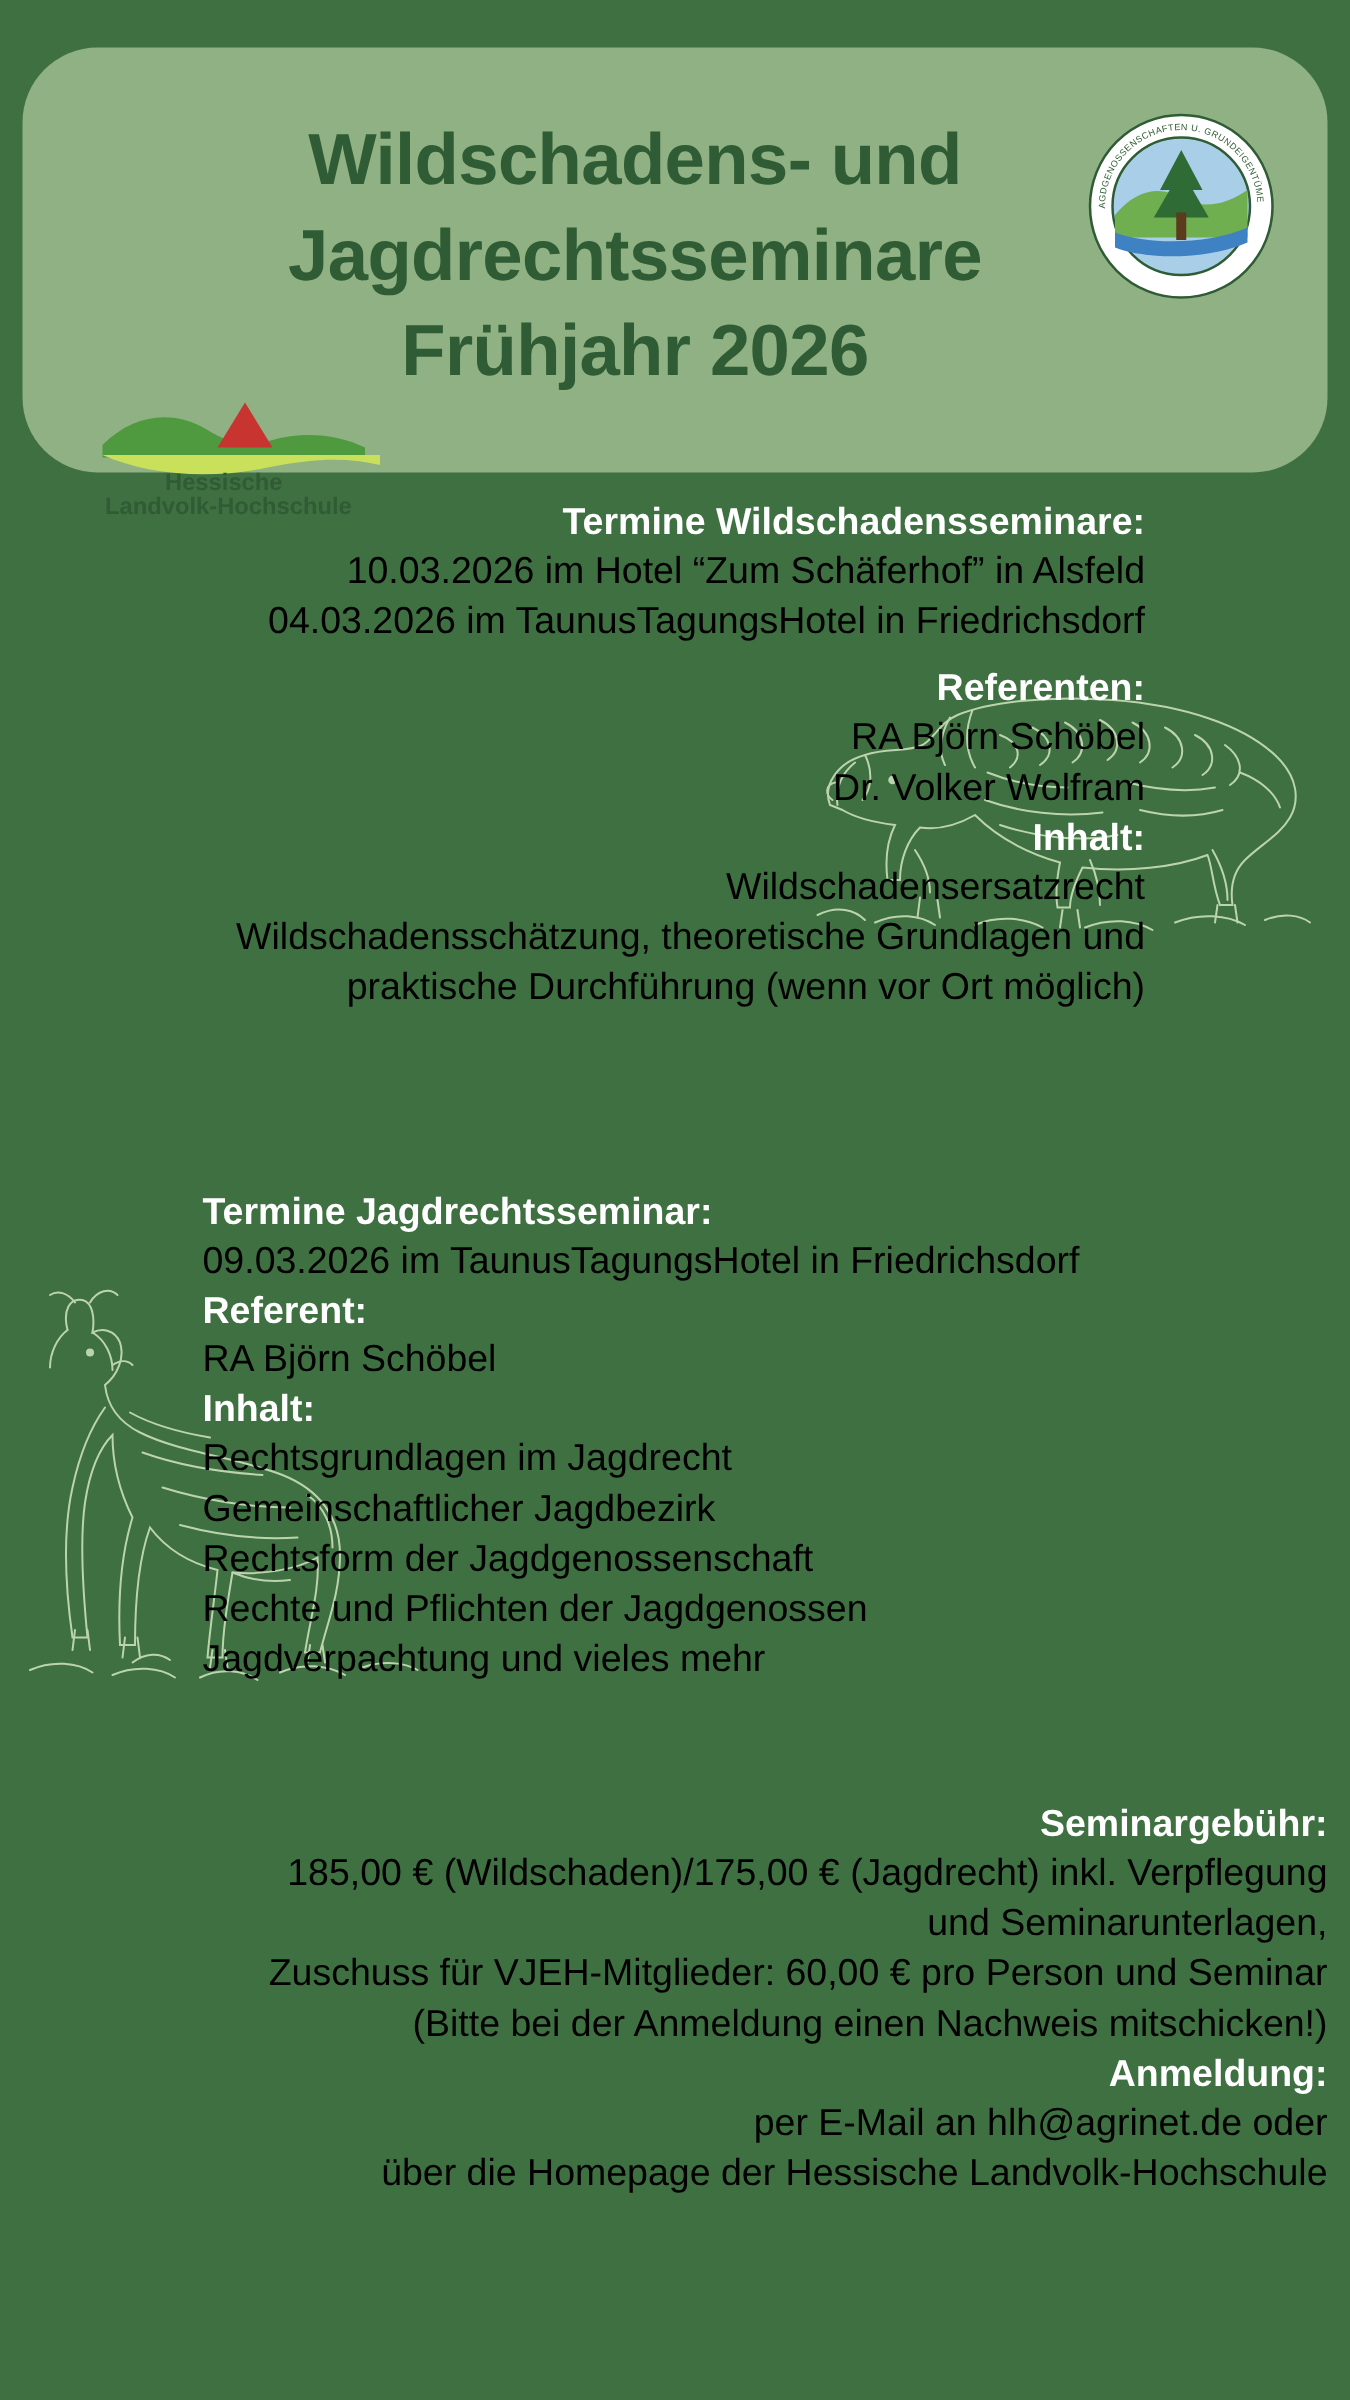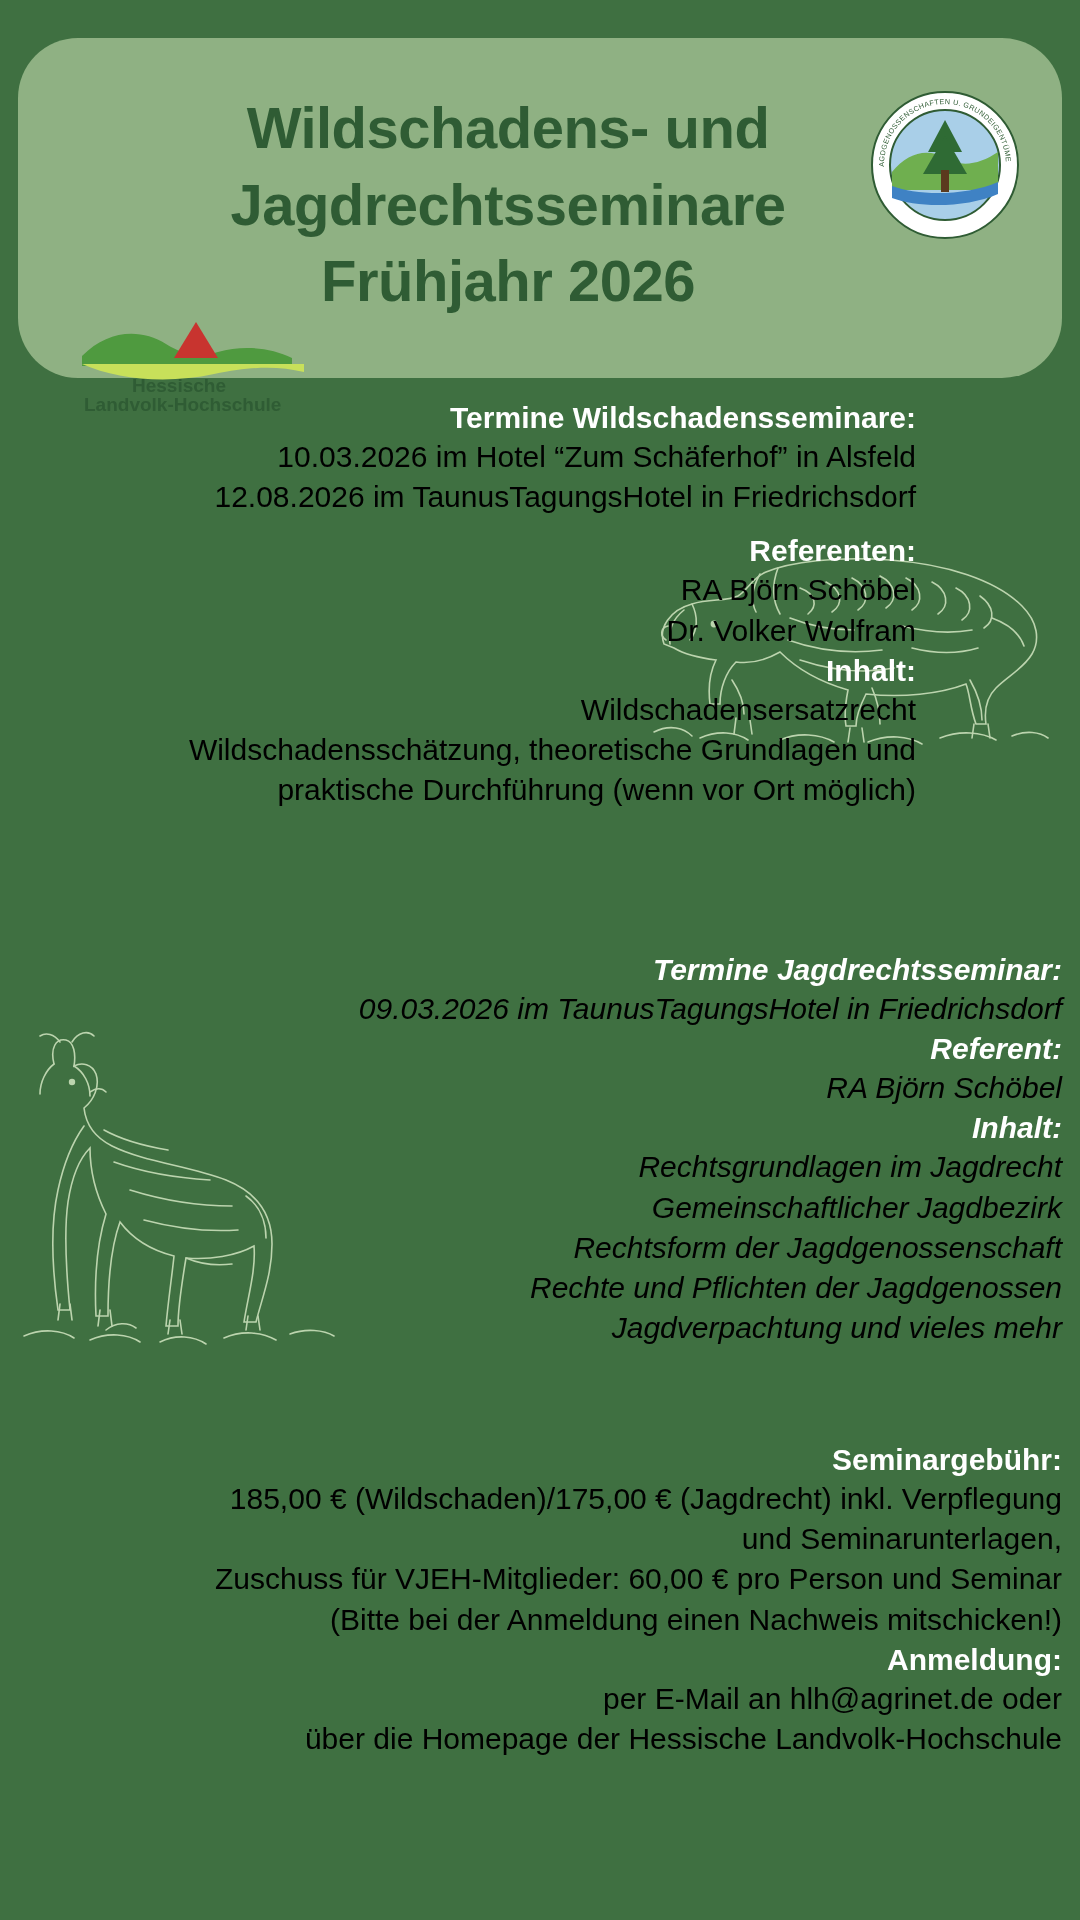--- a/index.html
+++ b/index.html
@@ -64,21 +64,21 @@
     font-size: 30px;
     line-height: 1.30;
     color: #ffffff;
   }
   .txt {
     font-weight: normal;
     font-size: 30px;
     line-height: 1.34;
     color: #000000;
   }
-  .right { text-align: right; font-style: italic; }
+  .right { text-align: left; }
 
   
   #wild-section   { left: 16px; top: 398px;  width: 900px; }
   #jagd-section   { right: 18px; top: 950px; width: 900px; }
   #fee-section    { left: 16px; top: 1440px; width: 1046px; }
 
   .sec-gap { height: 14px; }
 
   
   .boar {
@@ -231,21 +231,21 @@
       <path d="M214 308 C232 300, 252 302, 266 310"></path>
       <path d="M280 304 C296 298, 314 300, 324 306"></path>
       <path d="M96 300 C106 292, 118 292, 126 298"></path>
     </g>
   </svg>
 </div>
 
 <div class="block" id="wild-section">
   <div class="lbl">Termine Wildschadensseminare:</div>
   <div class="txt">10.03.2026 im Hotel “Zum Schäferhof” in Alsfeld</div>
-  <div class="txt">12.08.2026 im TaunusTagungsHotel in Friedrichsdorf</div>
+  <div class="txt">04.03.2026 im TaunusTagungsHotel in Friedrichsdorf</div>
   <div class="sec-gap"></div>
   <div class="lbl">Referenten:</div>
   <div class="txt">RA Björn Schöbel</div>
   <div class="txt">Dr. Volker Wolfram</div>
   <div class="lbl">Inhalt:</div>
   <div class="txt">Wildschadensersatzrecht</div>
   <div class="txt">Wildschadensschätzung, theoretische Grundlagen und</div>
   <div class="txt">praktische Durchführung (wenn vor Ort möglich)</div>
 </div>
 

